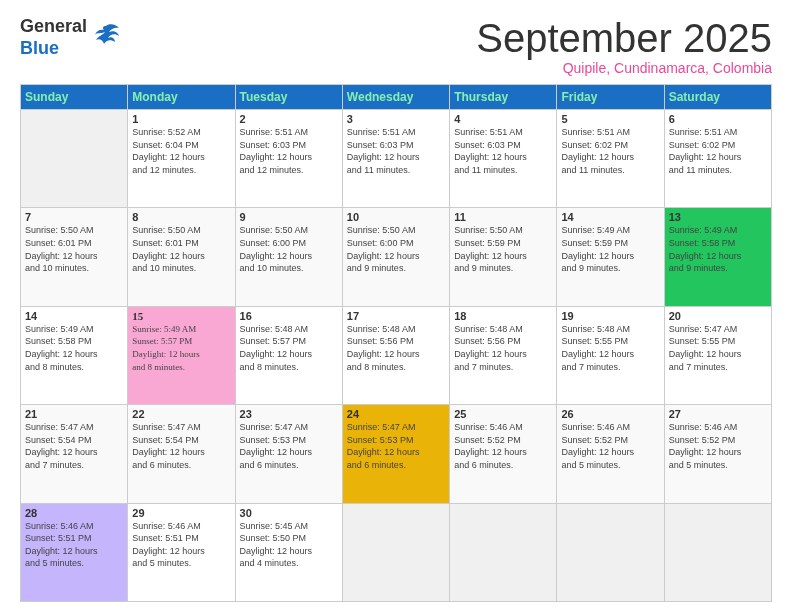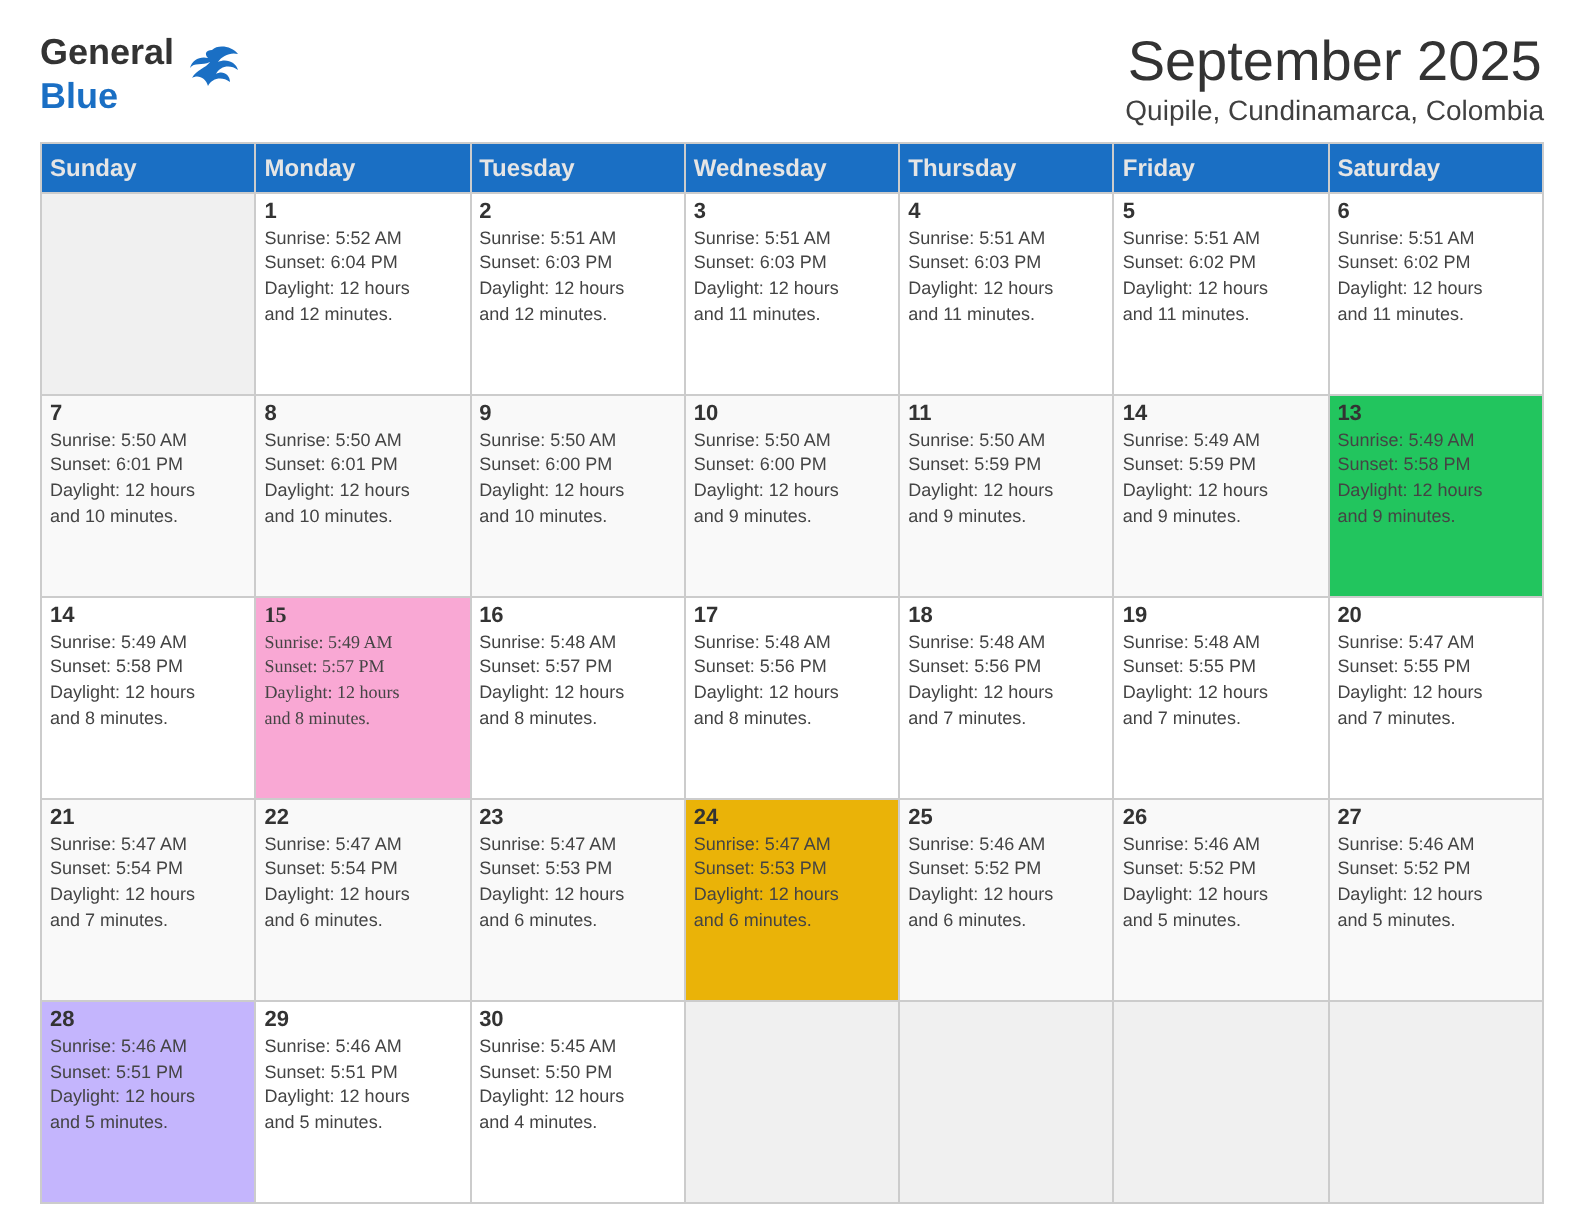--- a/index.html
+++ b/index.html
@@ -30,39 +30,38 @@
     }
     .logo-wrapper {
       display: flex;
       flex-direction: row;
       align-items: center;
     }
     .title-block {
       text-align: right;
     }
     .month-title {
-      font-size: 28px;
+      font-size: 40px;
       color: #333;
       font-weight: normal;
       line-height: 1.1;
-      text-align: center;
     }
     .location {
       font-size: 14px;
-      color: #404040;
+      color: #ec4899;
     }
     .calendar {
       border-collapse: collapse;
       width: 100%;
       flex: 1;
       table-layout: fixed;
     }
     .calendar th {
       background: #1a6fc4;
-      color: #e5e5e5;
+      color: #86efac;
       font-size: 12px;
       font-weight: bold;
       padding: 5px 4px;
       text-align: left;
       border: 1px solid #ccc;
     }
     .calendar td {
       border: 1px solid #ccc;
       vertical-align: top;
       padding: 3px 4px;

